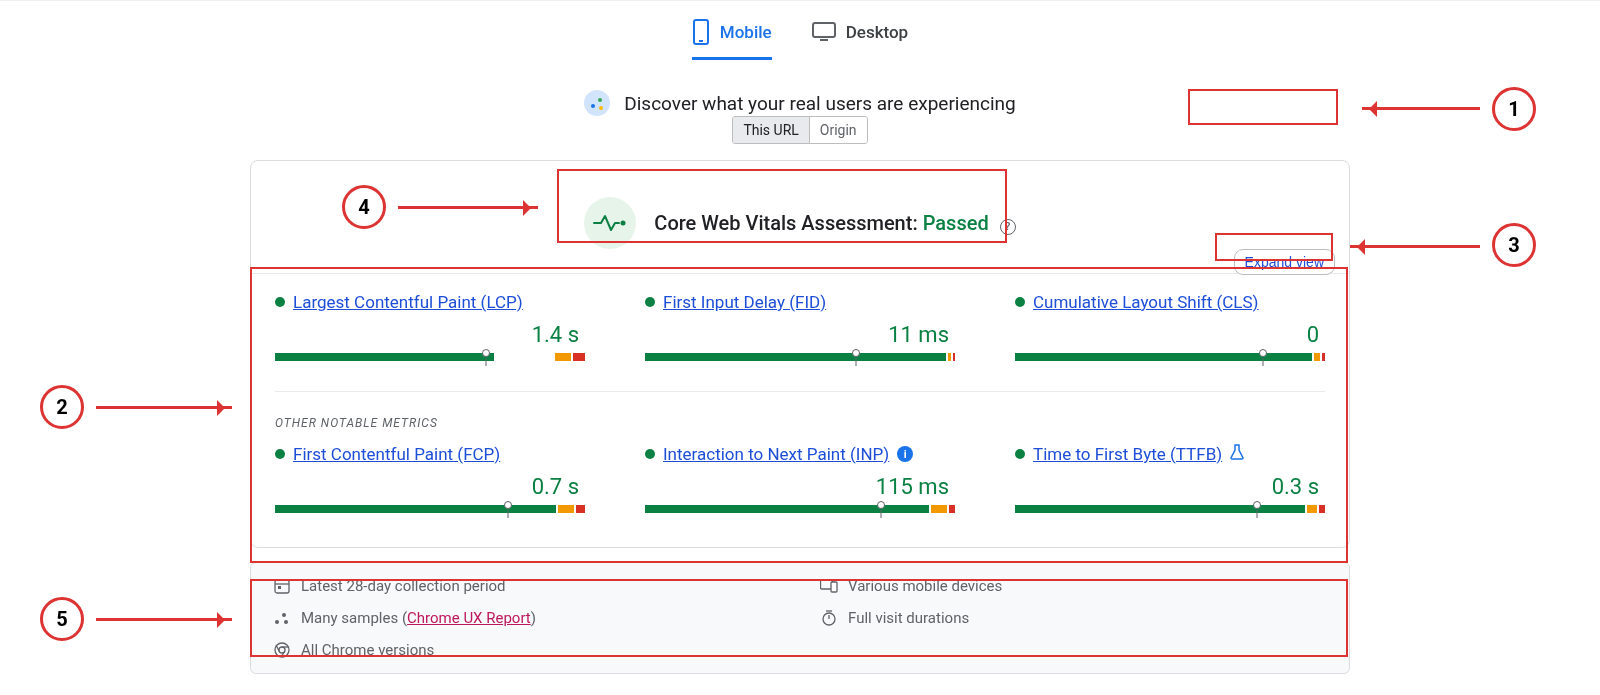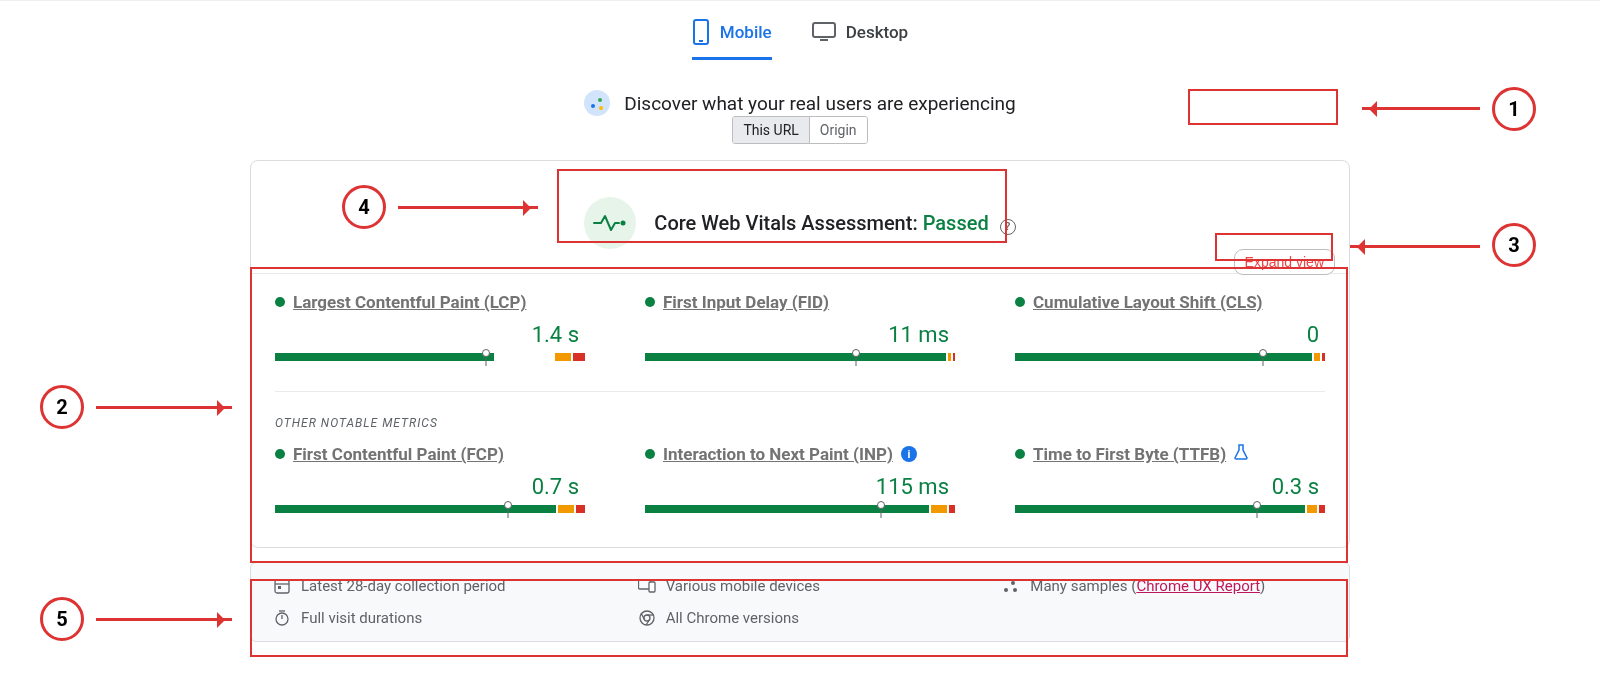--- a/index.html
+++ b/index.html
@@ -83,29 +83,29 @@
   }
   .assess-text { font-size: 20px; font-weight:500; }
   .assess-text .passed { color:#0b8043; }
   .help-q {
     width:16px; height:16px; border-radius:50%; border:1.5px solid #5f6368;
     display:inline-flex; align-items:center; justify-content:center;
     font-size:11px; color:#5f6368; margin-left:6px;
   }
   .expand-btn {
     position:absolute; right:14px; top:88px;
-    font-size:14px; color:#ef4444; background:#fff; border:1px solid #bdbdbd;
+    font-size:14px; color:#1d4ed8; background:#fff; border:1px solid #bdbdbd;
     padding:4px 10px; border-radius:9px; cursor:pointer;
   }
   .metrics-block { border-top:1px solid #e8eaed; padding: 18px 24px 6px 24px; }
   .metrics-grid { display:grid; grid-template-columns: repeat(3, 1fr); gap: 36px 60px; }
   .metric { }
   .metric-title { display:flex; align-items:center; gap:8px; font-size:17px; }
   .dot { width:10px; height:10px; border-radius:50%; background:#0b8043; }
-  .metric-title .name { text-decoration: underline; color:#737373; cursor:pointer;font-weight:bold; }
+  .metric-title .name { text-decoration: underline; color:#1d4ed8; cursor:pointer; }
   .badge-info {
     width:16px;height:16px;border-radius:50%;background:#1a73e8;color:#fff;
     font-size:11px;display:inline-flex;align-items:center;justify-content:center;font-weight:700;
   }
   .badge-flask { color:#1a73e8; font-size:16px; }
   .metric-value { text-align:right; color:#0b8043; font-size:22px; margin-top:10px; padding-right:6px; }
   .bar-wrap { position:relative; margin-top:6px; height:16px; }
   .bar { height:8px; width:100%; display:flex; border-radius:2px; overflow:visible; }
   .seg-good { background:#0b8043; }
   .seg-ok   { background:#f29900; }
@@ -123,21 +123,21 @@
     font-size:12px; letter-spacing:1px; color:#5f6368; text-transform:uppercase;
     margin:24px 0 14px 0;
     font-style:italic;
   }
   
   .info-box {
     width:1100px; margin:14px auto 0 auto;
     border:1px solid #dadce0; border-radius:6px;
     background:#f8f9fa;
     padding:14px 22px;
-    display:grid; grid-template-columns: repeat(3, 1fr);
+    display:grid; grid-template-columns: repeat(2, 1fr);
     row-gap:14px; column-gap:40px;
     font-size:15px; color:#5f6368;
   }
   .info-item { display:flex; align-items:center; gap:10px; }
   .info-item a { color:#be185d; text-decoration:underline; cursor:pointer; }
   .iicon { width:18px; display:inline-flex; justify-content:center; }
   
   .callout {
     position:absolute;
     pointer-events:none;

